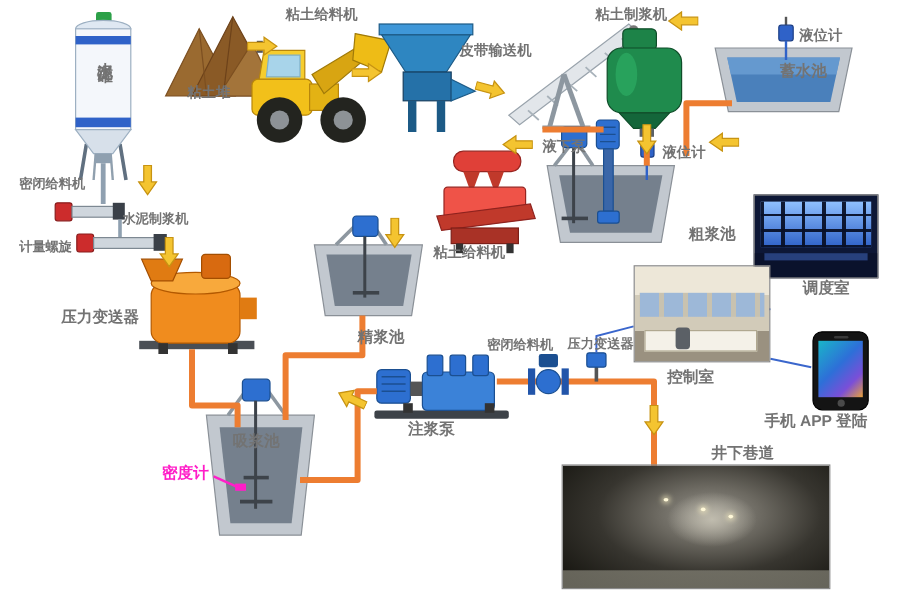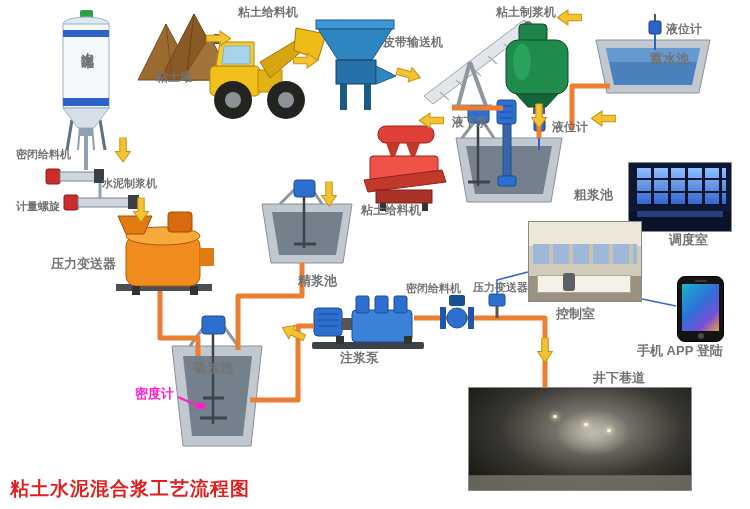--- a/index.html
+++ b/index.html
@@ -316,14 +316,13 @@
   <div class="lbl big" style="left:657px;top:233px;margin-left:12px;">调度室</div>
   <div class="lbl big" style="left:556px;top:307px;">控制室</div>
   <div class="lbl big" style="left:637px;top:344px;">手机 APP 登陆</div>
   <div class="lbl small" style="left:406px;top:282px;">密闭给料机</div>
   <div class="lbl small" style="left:473px;top:281px;">压力变送器</div>
   <div class="lbl big" style="left:340px;top:351px;">注浆泵</div>
   <div class="lbl big" style="left:194px;top:361px;">吸浆池</div>
   <div class="lbl big pink" style="left:135px;top:387px;text-align:center;">密度计</div>
   <div class="lbl big" style="left:593px;top:371px;">井下巷道</div>
 
-  <div class="title">粘土水泥混合浆工艺流程图</div>
 </div>
 
 </body></html>

